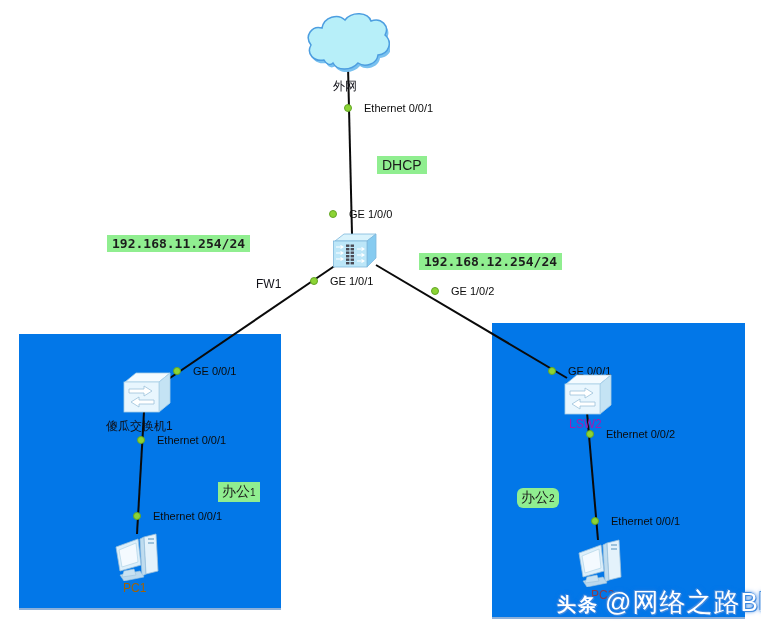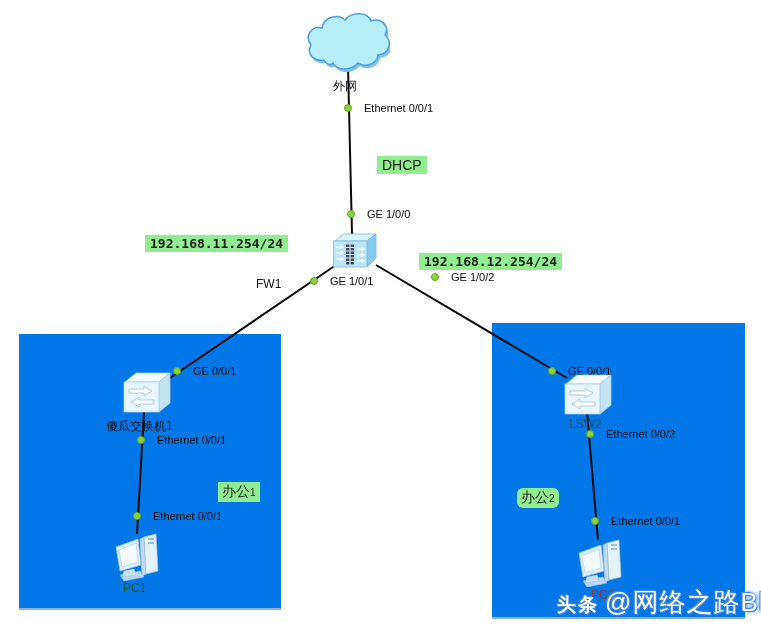--- a/index.html
+++ b/index.html
@@ -52,26 +52,26 @@
   </div>
   <div class="lbl cn-label" style="left:333px;top:78px;font-size:12px;">外网</div>
 
   <div class="port" style="left:344px;top:102px;">
     <span class="dot"></span>
     <span class="port-label">Ethernet 0/0/1</span>
   </div>
 
   <div class="lbl green dhcp" style="left:377px;top:156px;">DHCP</div>
 
-  <div class="port" style="left:347px;top:208px;">
+  <div class="port" style="left:329px;top:208px;">
     <span class="dot"></span>
     <span class="port-label">GE 1/0/0</span>
   </div>
 
-  <div class="lbl green ip" style="left:107px;top:235px;margin-left:38px;">192.168.11.254/24</div>
+  <div class="lbl green ip" style="left:107px;top:235px;">192.168.11.254/24</div>
   <div class="lbl green ip" style="left:419px;top:229px;margin-top:24px;">192.168.12.254/24</div>
 
   <div class="node" style="left:332px;top:231px;width:46px;height:40px;">
     <svg width="46" height="40" viewBox="0 0 46 40">
       <polygon points="3,10 12,3 44,3 35,10" fill="#D9F3FC" stroke="#7FB8DC" stroke-width="0.8"></polygon>
       <polygon points="35,10 44,3 44,27 35,36" fill="#86CBF0" stroke="#7FB8DC" stroke-width="0.8"></polygon>
       <rect x="1.5" y="10" width="33.5" height="26" fill="#BCE6F8" stroke="#7FB8DC" stroke-width="0.8"></rect>
       <g fill="#4a4a55">
         <rect x="14" y="13.5" width="3.4" height="2.4"></rect>
           <rect x="18.6" y="13.5" width="3.4" height="2.4"></rect>
@@ -95,21 +95,21 @@
         <path d="M25 30 h7 m-2.5 -1.6 l2.5 1.6 l-2.5 1.6"></path>
       </g>
     </svg>
   </div>
   <div class="lbl dev-label" style="left:256px;top:277px;">FW1</div>
 
   <div class="port" style="left:310px;top:275px;text-align:center;">
     <span class="dot"></span>
     <span class="port-label">GE 1/0/1</span>
   </div>
-  <div class="port" style="left:389px;top:271px;padding-left:42px;">
+  <div class="port" style="left:389px;top:285px;padding-left:42px;">
     <span class="dot"></span>
     <span class="port-label">GE 1/0/2</span>
   </div>
 
   <div class="node" style="left:121px;top:370px;width:50px;height:44px;">
     <svg width="50" height="44" viewBox="0 0 50 44">
       <polygon points="4,12 15,3 49,3 38,12" fill="#F4FBFF" stroke="#A9CFE6" stroke-width="0.8"></polygon>
       <polygon points="38,12 49,3 49,33 38,42" fill="#C4E3F4" stroke="#A9CFE6" stroke-width="0.8"></polygon>
       <rect x="3" y="12" width="35" height="30" fill="#E8F6FE" stroke="#A9CFE6" stroke-width="0.8"></rect>
       <polygon points="8,19 23,19 23,16 31,21 23,26 23,23 8,23" fill="#ffffff" stroke="#9CC2DA" stroke-width="0.8"></polygon>
@@ -139,36 +139,36 @@
       <polygon points="30,12 34,10 36,47 32,49" fill="#BFDCEF" stroke="#9CC2DC" stroke-width="0.8"></polygon>
       <polygon points="34,10 46,7 48,44 36,47" fill="#E4F2FB" stroke="#9CC2DC" stroke-width="0.8"></polygon>
       <rect x="38" y="11" width="6" height="2" fill="#9CC2DC"></rect>
       <rect x="38" y="15" width="6" height="2" fill="#9CC2DC"></rect>
       <polygon points="10,48 30,44 34,50 14,54" fill="#BBD9EE" stroke="#9CC2DC" stroke-width="0.6"></polygon>
       <polygon points="14,44 24,42 26,48 12,50" fill="#C9E2F2" stroke="#9CC2DC" stroke-width="0.6"></polygon>
       <polygon points="6,20 28,12 31,38 10,44" fill="#DDEFFA" stroke="#9CC2DC" stroke-width="0.8"></polygon>
       <polygon points="9,23 26,16 28,35 12,40" fill="#F4FAFF" stroke="#B8D8EA" stroke-width="0.8"></polygon>
     </svg>
   </div>
-  <div class="lbl dev-label" style="left:123px;top:581px;color:#14532d;">PC1</div>
+  <div class="lbl dev-label" style="left:123px;top:581px;color:#a16207;">PC1</div>
 
   <div class="port" style="left:548px;top:365px;">
     <span class="dot"></span>
     <span class="port-label">GE 0/0/1</span>
   </div>
   <div class="node" style="left:562px;top:372px;width:50px;height:44px;">
     <svg width="50" height="44" viewBox="0 0 50 44">
       <polygon points="4,12 15,3 49,3 38,12" fill="#F4FBFF" stroke="#A9CFE6" stroke-width="0.8"></polygon>
       <polygon points="38,12 49,3 49,33 38,42" fill="#C4E3F4" stroke="#A9CFE6" stroke-width="0.8"></polygon>
       <rect x="3" y="12" width="35" height="30" fill="#E8F6FE" stroke="#A9CFE6" stroke-width="0.8"></rect>
       <polygon points="8,19 23,19 23,16 31,21 23,26 23,23 8,23" fill="#ffffff" stroke="#9CC2DA" stroke-width="0.8"></polygon>
       <polygon points="33,30 18,30 18,27 10,32 18,37 18,34 33,34" fill="#ffffff" stroke="#9CC2DA" stroke-width="0.8"></polygon>
     </svg>
   </div>
-  <div class="lbl dev-label" style="left:569px;top:417px;color:#0c4a6e;">LSW2</div>
+  <div class="lbl dev-label" style="left:569px;top:417px;color:#a21caf;">LSW2</div>
   <div class="port" style="left:586px;top:428px;">
     <span class="dot"></span>
     <span class="port-label">Ethernet 0/0/2</span>
   </div>
 
   <div class="lbl green zone-tag" style="left:517px;top:488px;border-radius:6px;">
     <span>办公</span><span class="sub">2</span>
   </div>
 
   <div class="port" style="left:591px;top:515px;">

